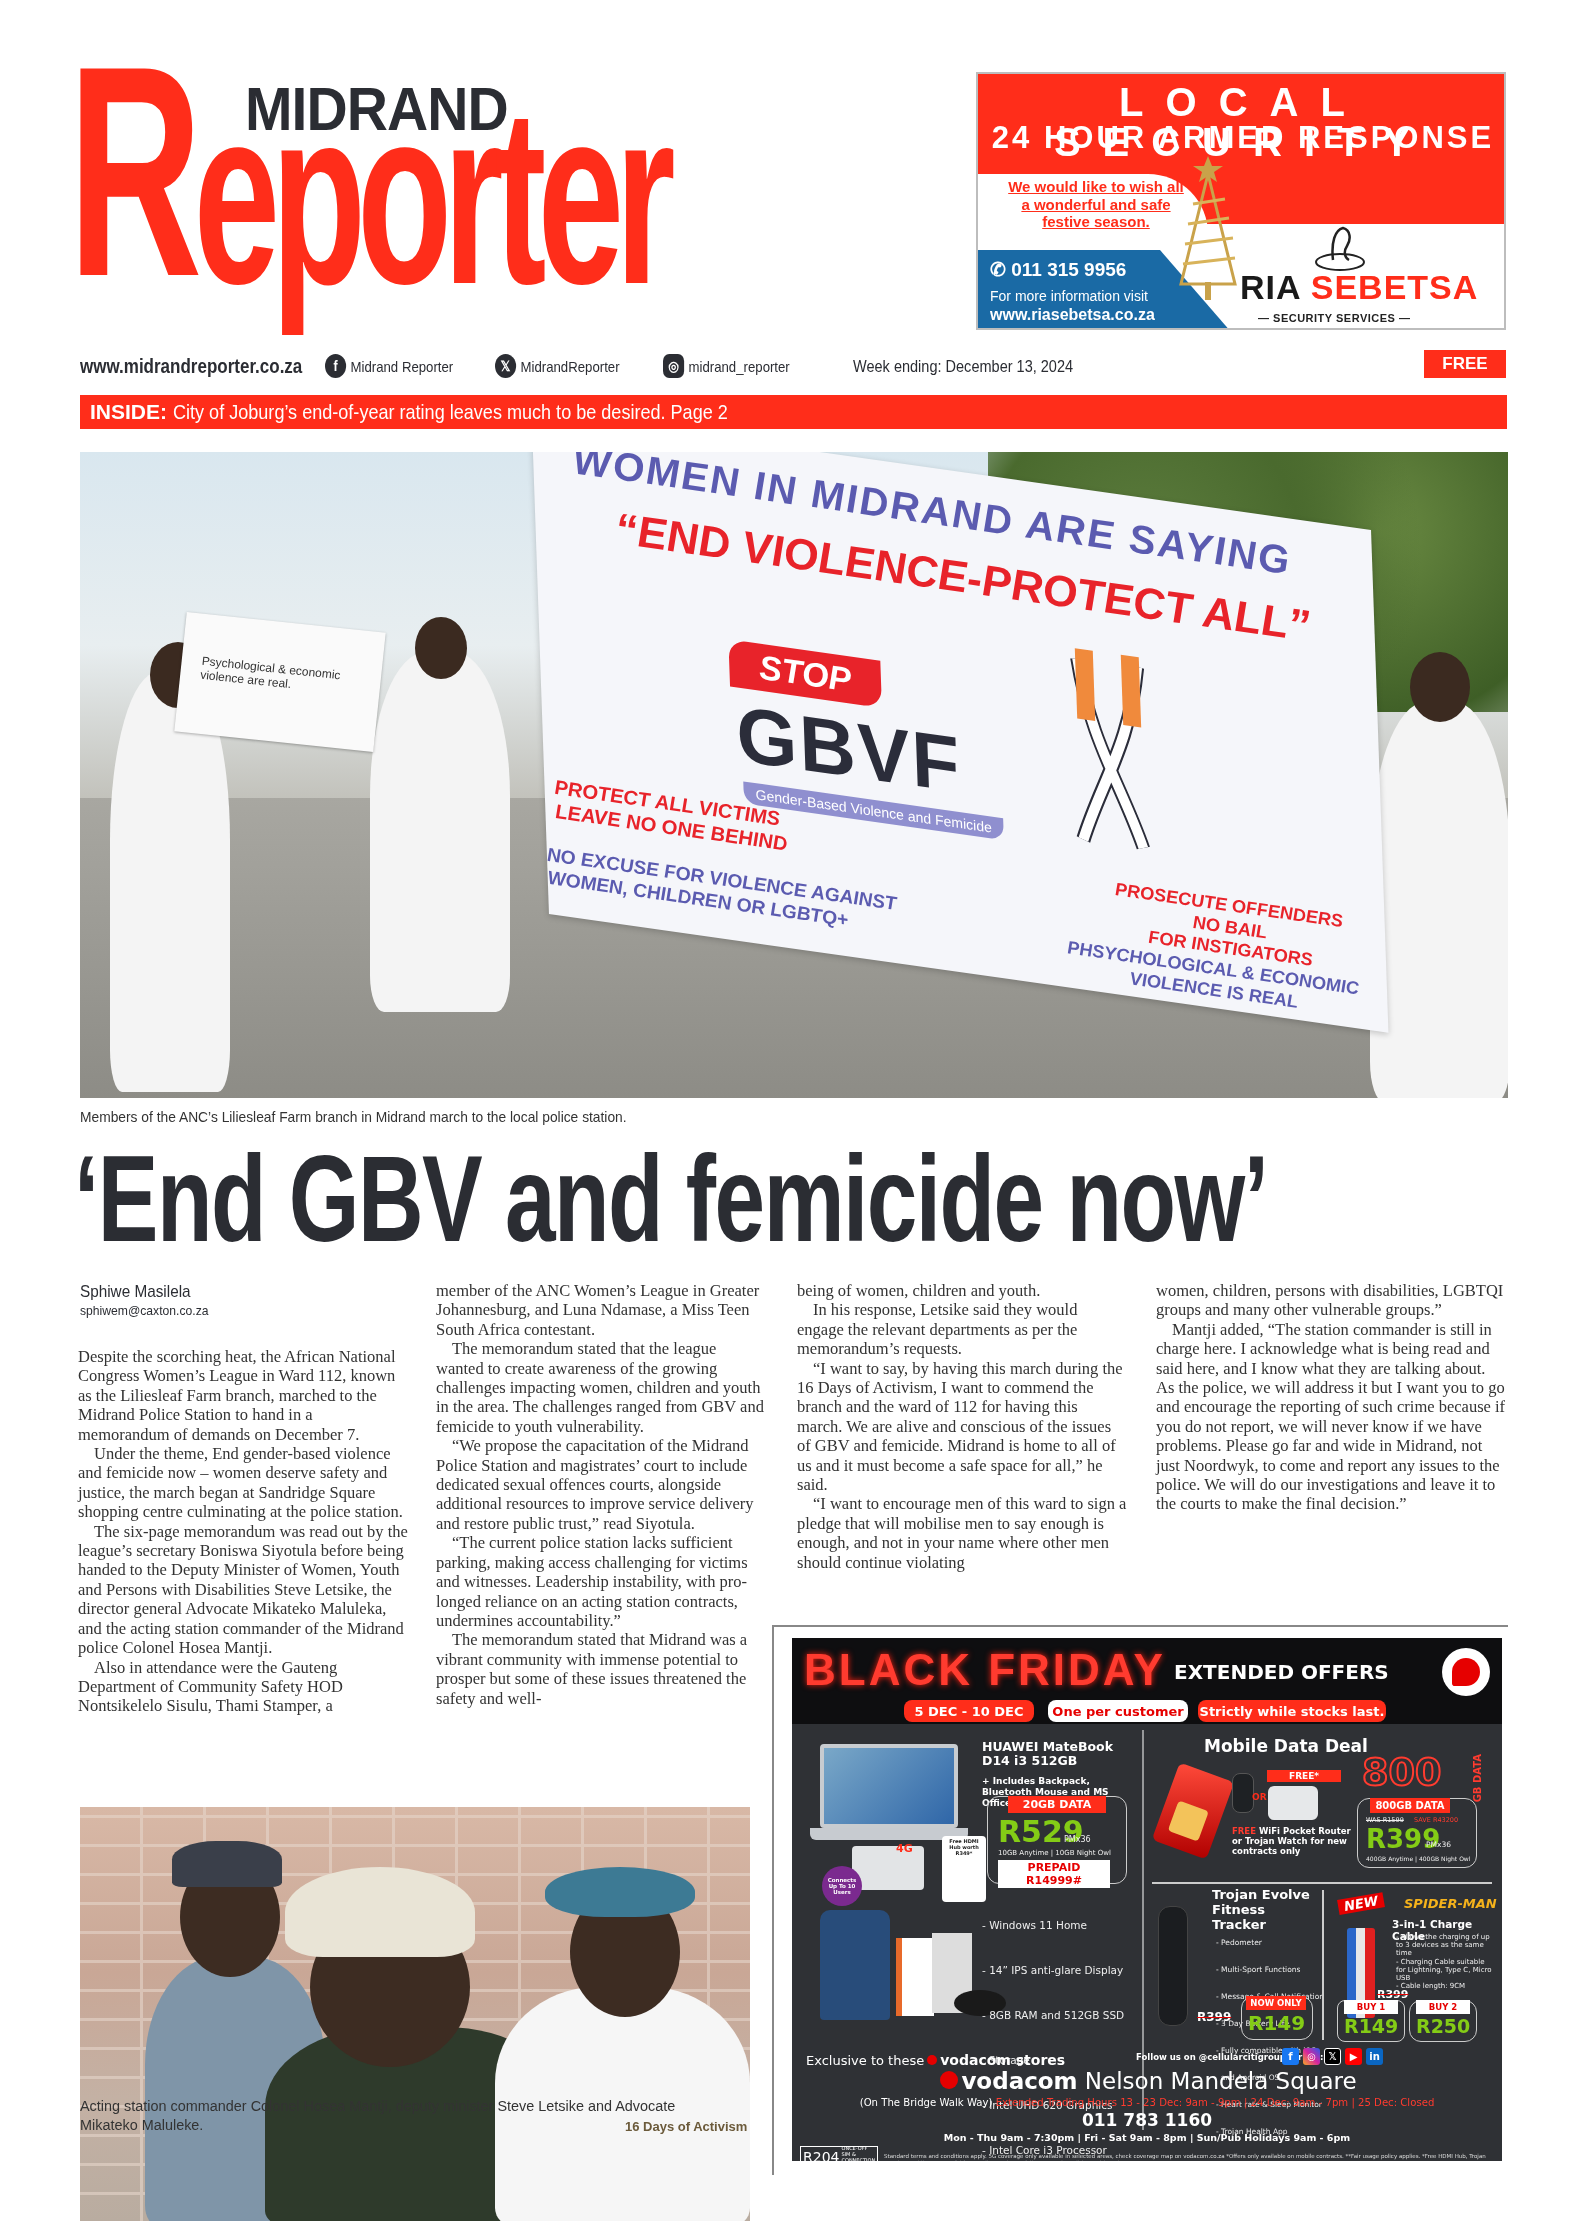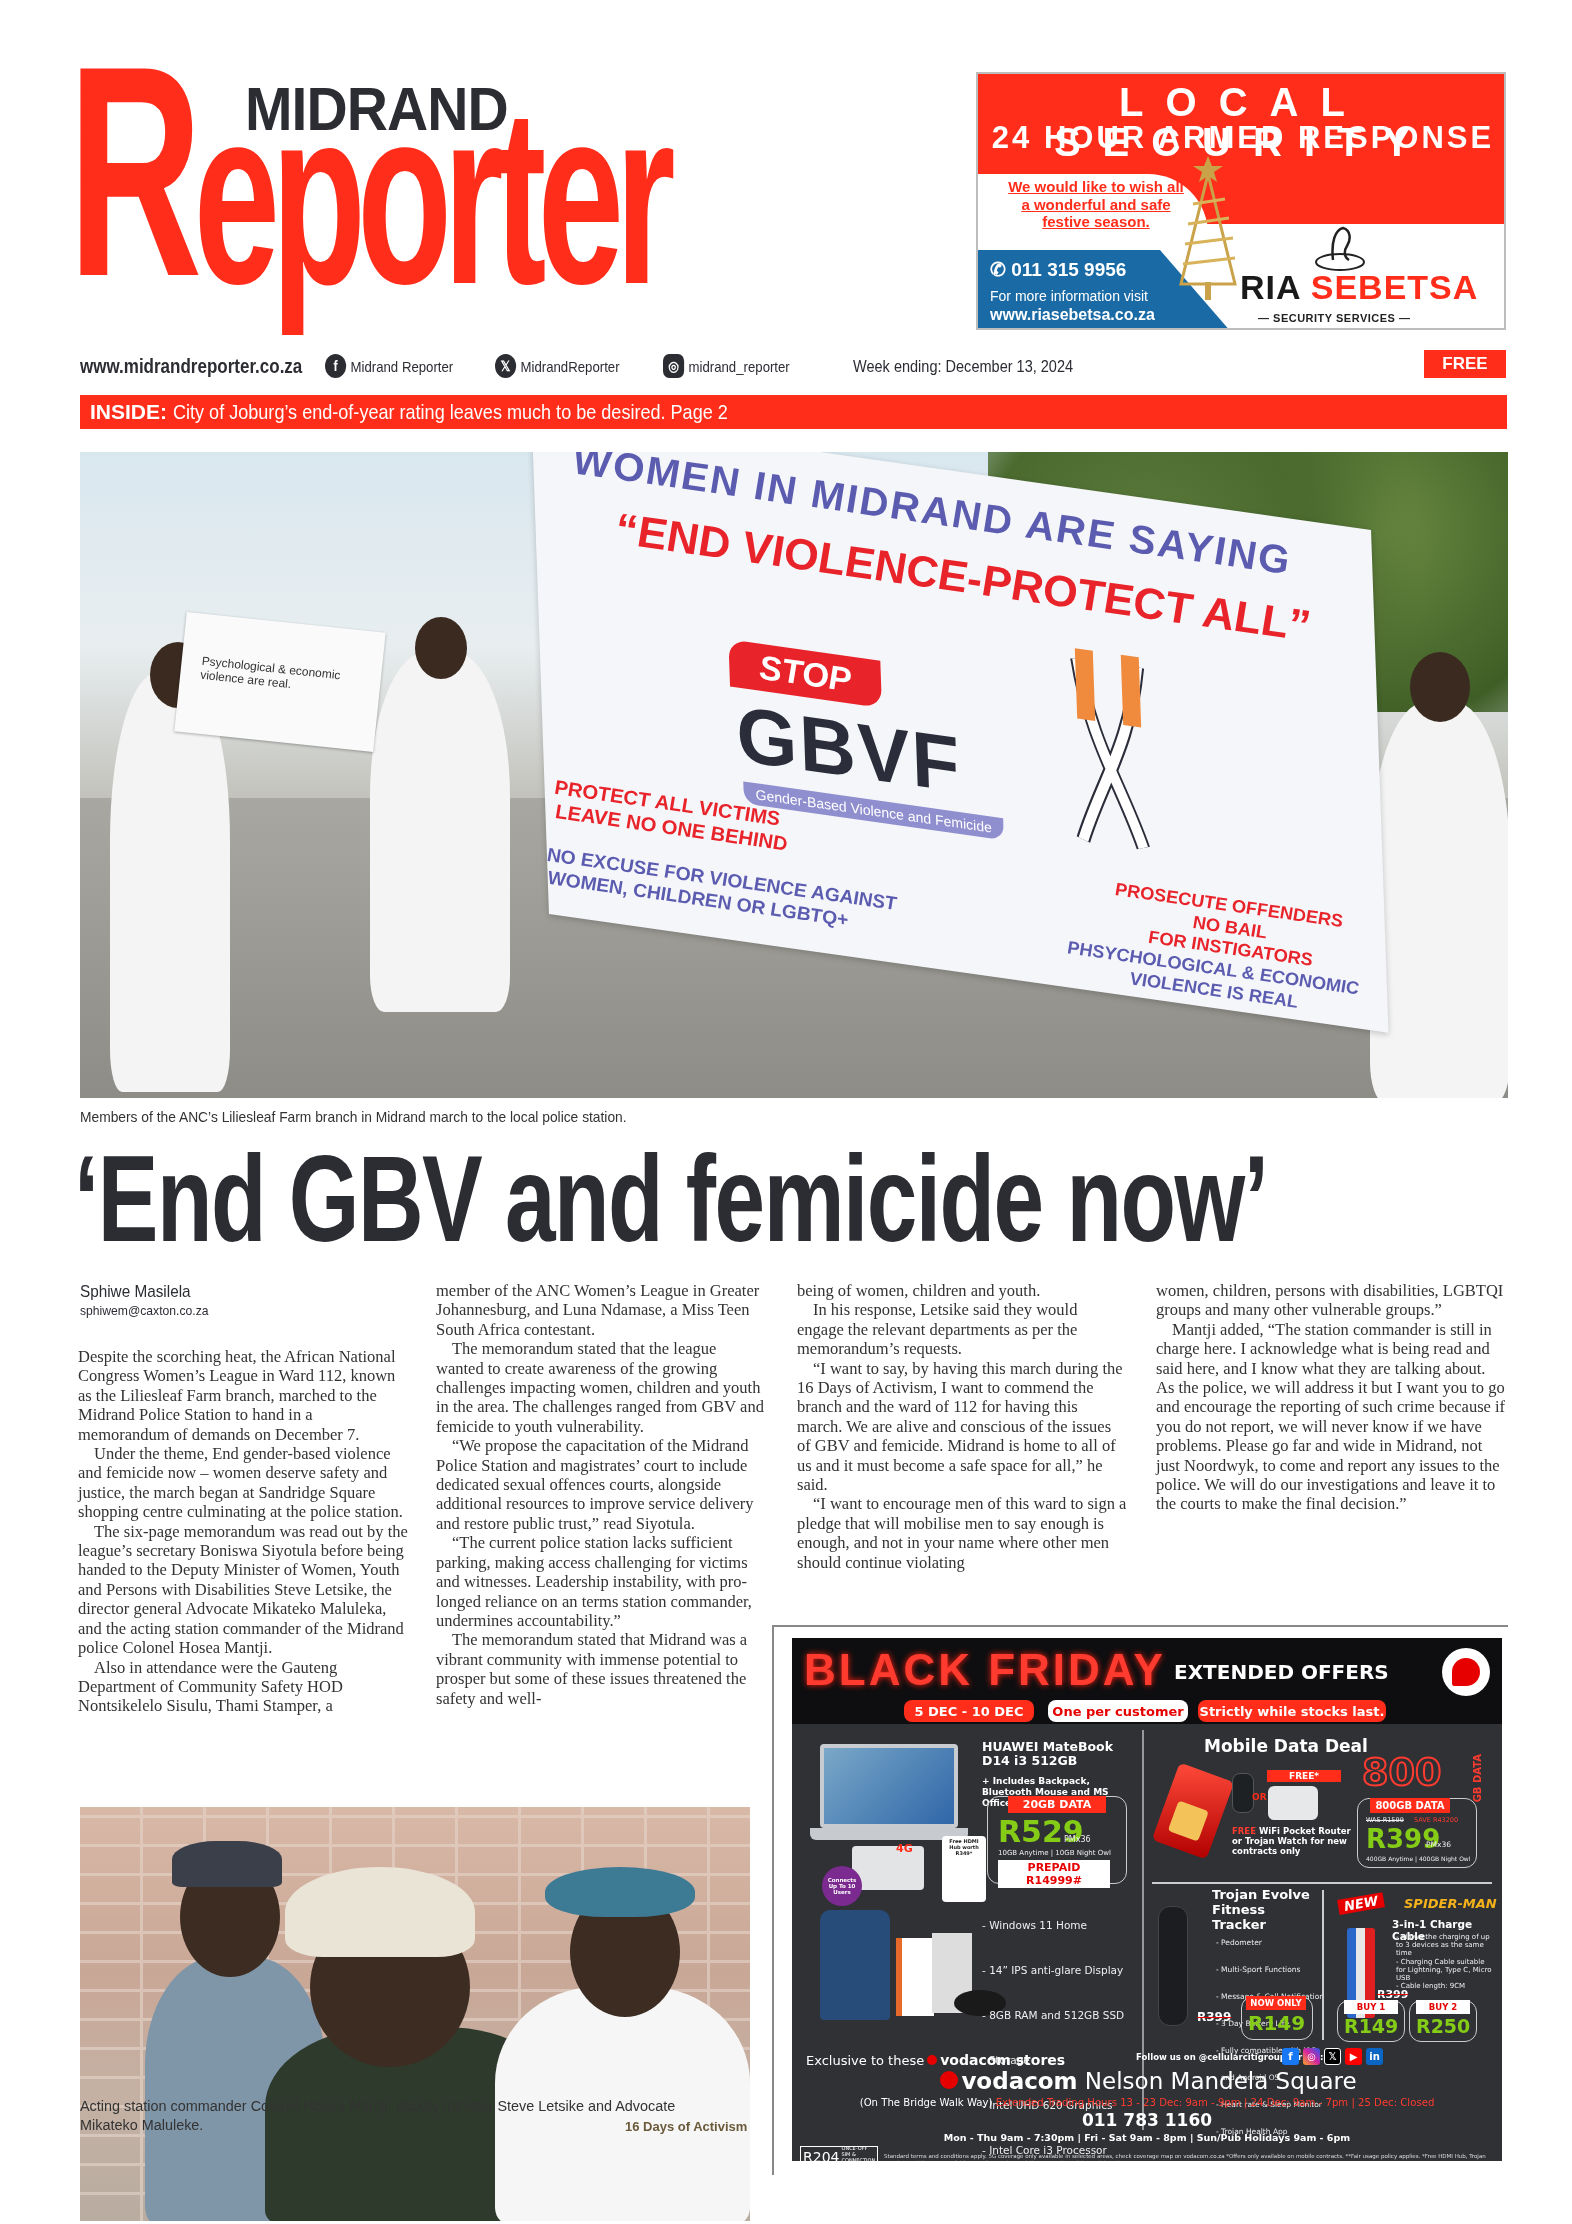--- a/index.html
+++ b/index.html
@@ -121,21 +121,21 @@
   .trojan-list { position: absolute; left: 424px; top: 282px; font-size: 7.5px; line-height: 9px; color: #eee; }
   .tracker { position: absolute; left: 366px; top: 268px; width: 30px; height: 120px; background: #1b1d20; border-radius: 12px; border: 1px solid #444; }
   .strike { position: absolute; font-weight: bold; color: #fff; text-decoration: line-through; text-decoration-color: #e60000; }
   .pb-track { left: 449px; top: 358px; width: 72px; height: 44px; }
   .vdiv2 { position: absolute; left: 530px; top: 252px; width: 1.5px; height: 150px; background: #ccc; }
   .new-tag { position: absolute; left: 546px; top: 258px; background: #e60000; color: #fff; font-weight: bold; font-style: italic; font-size: 13px; padding: 0 6px; transform: rotate(-10deg); }
   .spider { position: absolute; left: 612px; top: 258px; color: #f5b21b; font-weight: bold; font-size: 13px; font-style: italic; }
   .cable-title { position: absolute; left: 600px; top: 280px; font-weight: bold; font-size: 10.5px; color: #fff; }
   .cable-list { position: absolute; left: 604px; top: 295px; width: 100px; font-size: 7px; line-height: 8.2px; color: #eee; }
   .cable { position: absolute; left: 555px; top: 290px; width: 28px; height: 90px; background: linear-gradient(90deg, #2b67c9 0 33%, #e8e8e8 33% 66%, #e02020 66% 100%); border-radius: 3px; }
-  .pb-buy1 { left: 545px; top: 362px; width: 68px; height: 42px; }
+  .pb-buy1 { left: 545px; top: 362px; width: 68px; height: 42px; border-radius: 8px; }
   .pb-buy2 { left: 617px; top: 362px; width: 68px; height: 42px; }
   .excl { position: absolute; left: 14px; top: 414px; font-size: 13px; color: #fff; white-space: nowrap; }
   .excl b { font-size: 14px; }
   .red-dot { display: inline-block; width: 10px; height: 10px; background: #e60000; border-radius: 50%; margin: 0 3px; }
   .follow { position: absolute; left: 344px; top: 414px; font-size: 8.5px; font-weight: bold; color: #fff; white-space: nowrap; }
   .soc-row { position: absolute; left: 490px; top: 410px; display: flex; gap: 4px; }
   .soc { width: 17px; height: 17px; border-radius: 3px; font-size: 10px; font-weight: bold; display: flex; align-items: center; justify-content: center; color: #fff; }
   .store-name { position: absolute; left: 0; top: 430px; width: 100%; text-align: center; font-size: 23px; color: #fff; white-space: nowrap; }
   .store-name b { font-weight: bold; }
   .store-loc { position: absolute; left: 0; top: 458px; width: 100%; text-align: center; font-size: 11px; color: #fff; white-space: nowrap; transform: scaleX(0.92); }
@@ -245,21 +245,21 @@
 <div class="col col1">
   <p class="first">Despite the scorching heat, the African National Congress Women’s League in Ward 112, known as the Liliesleaf Farm branch, marched to the Midrand Police Station to hand in a memorandum of demands on December 7.</p>
   <p>Under the theme, End gender-based violence and femicide now – women deserve safety and justice, the march began at Sandridge Square shopping centre culminating at the police station.</p>
   <p>The six-page memorandum was read out by the league’s secretary Boniswa Siyotula before being handed to the Deputy Minister of Women, Youth and Persons with Disabilities Steve Letsike, the director general Advocate Mikateko Maluleka, and the acting station commander of the Midrand police Colonel Hosea Mantji.</p>
   <p>Also in attendance were the Gauteng Department of Community Safety HOD Nontsikelelo Sisulu, Thami Stamper, a</p>
 </div>
 <div class="col col2">
   <p class="first">member of the ANC Women’s League in Greater Johannesburg, and Luna Ndamase, a Miss Teen South Africa contestant.</p>
   <p>The memorandum stated that the league wanted to create awareness of the growing challenges impacting women, children and youth in the area. The challenges ranged from GBV and femicide to youth vulnerability.</p>
   <p>“We propose the capacitation of the Midrand Police Station and magistrates’ court to include dedicated sexual offences courts, alongside additional resources to improve service delivery and restore public trust,” read Siyotula.</p>
-  <p>“The current police station lacks sufficient parking, making access challenging for victims and witnesses. Leadership instability, with pro-longed reliance on an terms station commander, undermines accountability.”</p>
+  <p>“The current police station lacks sufficient parking, making access challenging for victims and witnesses. Leadership instability, with pro-longed reliance on an acting station contracts, undermines accountability.”</p>
   <p>The memorandum stated that Midrand was a vibrant community with immense potential to prosper but some of these issues threatened the safety and well-</p>
 </div>
 <div class="col col3">
   <p class="first">being of women, children and youth.</p>
   <p>In his response, Letsike said they would engage the relevant departments as per the memorandum’s requests.</p>
   <p>“I want to say, by having this march during the 16 Days of Activism, I want to commend the branch and the ward of 112 for having this march. We are alive and conscious of the issues of GBV and femicide. Midrand is home to all of us and it must become a safe space for all,” he said.</p>
   <p>“I want to encourage men of this ward to sign a pledge that will mobilise men to say enough is enough, and not in your name where other men should continue violating</p>
 </div>
 <div class="col col4">
   <p class="first">women, children, persons with disabilities, LGBTQI groups and many other vulnerable groups.”</p>

